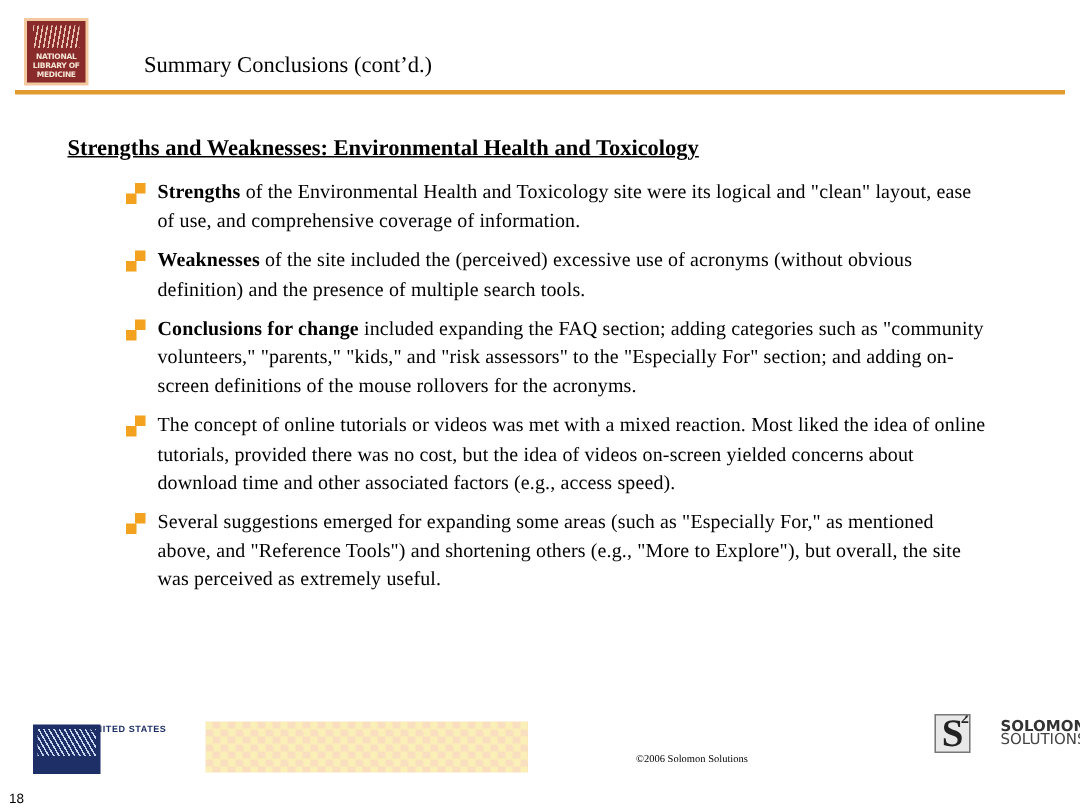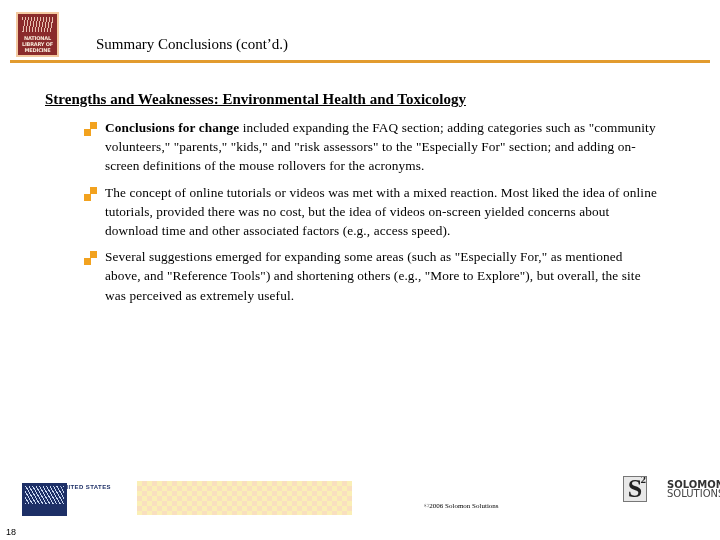--- a/index.html
+++ b/index.html
@@ -102,20 +102,34 @@
 <div class="rule"></div>
 
 <div class="subhead">Strengths and Weaknesses: Environmental Health and Toxicology</div>
 
 <div class="bullets">
   <div class="bullet">
     <span class="mark">
         <i class="a"></i>
         <i class="b"></i>
       </span>
+    <b>Strengths</b><span> of the Environmental Health and Toxicology site were its logical and "clean" layout, ease of use, and comprehensive coverage of information.</span>
+  </div>
+  <div class="bullet">
+    <span class="mark">
+        <i class="a"></i>
+        <i class="b"></i>
+      </span>
+    <b>Weaknesses</b><span> of the site included the (perceived) excessive use of acronyms (without obvious definition) and the presence of multiple search tools.</span>
+  </div>
+  <div class="bullet">
+    <span class="mark">
+        <i class="a"></i>
+        <i class="b"></i>
+      </span>
     <b>Conclusions for change</b><span> included expanding the FAQ section; adding categories such as "community volunteers," "parents," "kids," and "risk assessors" to the "Especially For" section; and adding on-screen definitions of the mouse rollovers for the acronyms.</span>
   </div>
   <div class="bullet">
     <span class="mark">
         <i class="a"></i>
         <i class="b"></i>
       </span>
     <span>The concept of online tutorials or videos was met with a mixed reaction.  Most liked the idea of online tutorials, provided there was no cost, but the idea of videos on-screen yielded concerns about download time and other associated factors (e.g., access speed).</span>
   </div>
   <div class="bullet">

